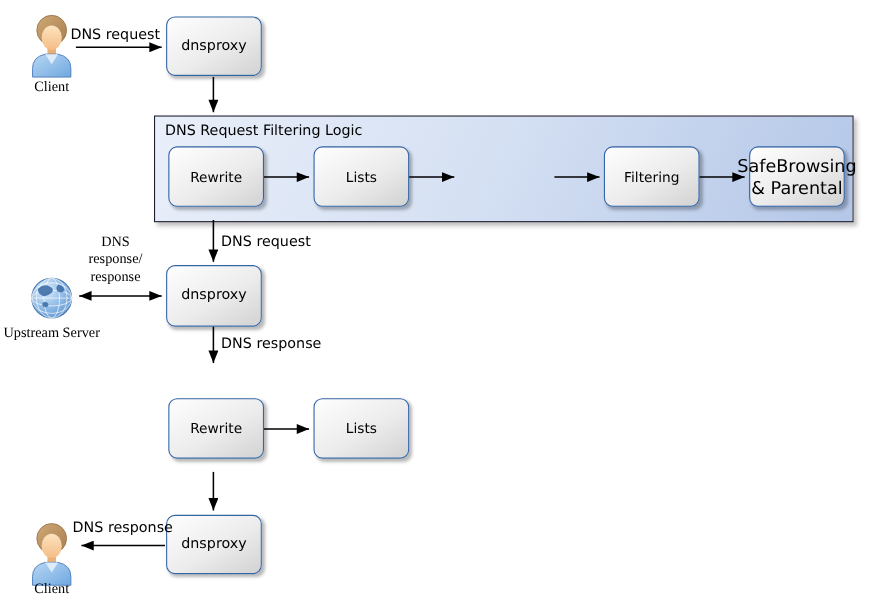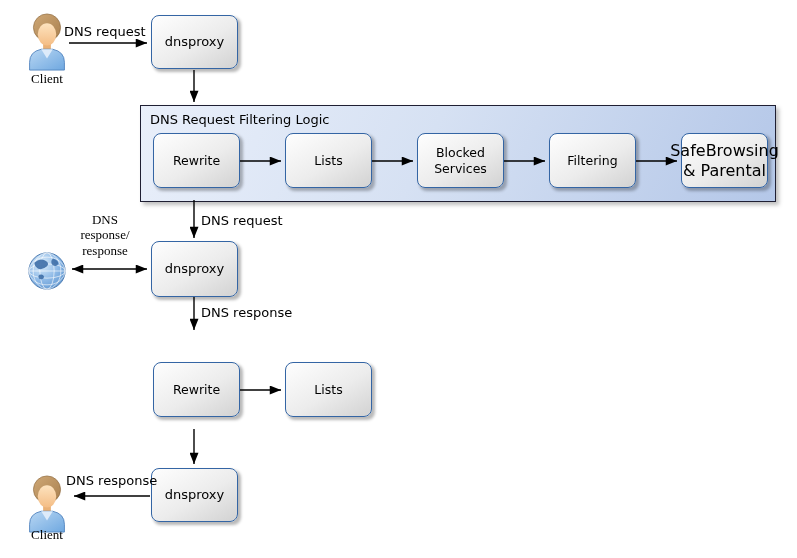--- a/index.html
+++ b/index.html
@@ -87,21 +87,20 @@
 
   <div class="elabel" style="left:64px;top:24px">DNS request</div>
 
   <div class="node" style="left:151px;top:15px;height:54px;font-size:13px">dnsproxy</div>
 
   <div class="container" style="left:140px;top:105px;width:634px;height:95px">
     <div class="container-title">DNS Request Filtering Logic</div>
   </div>
   <div class="node" style="left:153px;top:133px">Rewrite</div>
   <div class="node" style="left:285px;top:133px">Lists</div>
-  <div class="node" style="left:417px;top:133px">Blocked Services</div>
   <div class="node" style="left:549px;top:133px">Filtering</div>
   <div class="node" style="left:681px;top:133px;font-size:16px">SafeBrowsing &amp; Parental</div>
 
   <div class="elabel" style="left:201px;top:213px">DNS request</div>
 
   <div class="node" style="left:151px;top:241px;height:56px;font-size:13px">dnsproxy</div>
 
   <div class="elabel wrap" style="left:66px;top:212px;width:78px">DNS response/ response</div>
 
   <div class="icon" style="left:26px;top:250px;width:42px;height:42px">
@@ -121,20 +120,21 @@
         <ellipse cx="22" cy="22" rx="14.5" ry="19"></ellipse>
         <line x1="3" y1="22" x2="41" y2="22"></line>
       </g>
       <g fill="#3f6fa8" opacity="0.9">
         <path d="M9,13 q6,-5 11,-2 q5,2 2,6 q-6,5 -10,2 q-4,-3 -3,-6 z"></path>
         <path d="M28,9 q5,1 6,5 q-1,4 -6,2 q-3,-3 0,-7 z"></path>
         <path d="M14,26 q4,-1 5,2 q-1,4 -5,2 q-2,-2 0,-4 z"></path>
       </g>
     </svg>
   </div>
+  <div class="elabel wrap" style="left:0px;top:294px;width:94px">Upstream Server</div>
 
   <div class="elabel" style="left:201px;top:305px">DNS response</div>
 
   <div class="node" style="left:153px;top:362px">Rewrite</div>
   <div class="node" style="left:285px;top:362px">Lists</div>
 
   <div class="node" style="left:151px;top:468px;height:54px;font-size:13px">dnsproxy</div>
 
   <div class="elabel" style="left:66px;top:473px">DNS response</div>
 

